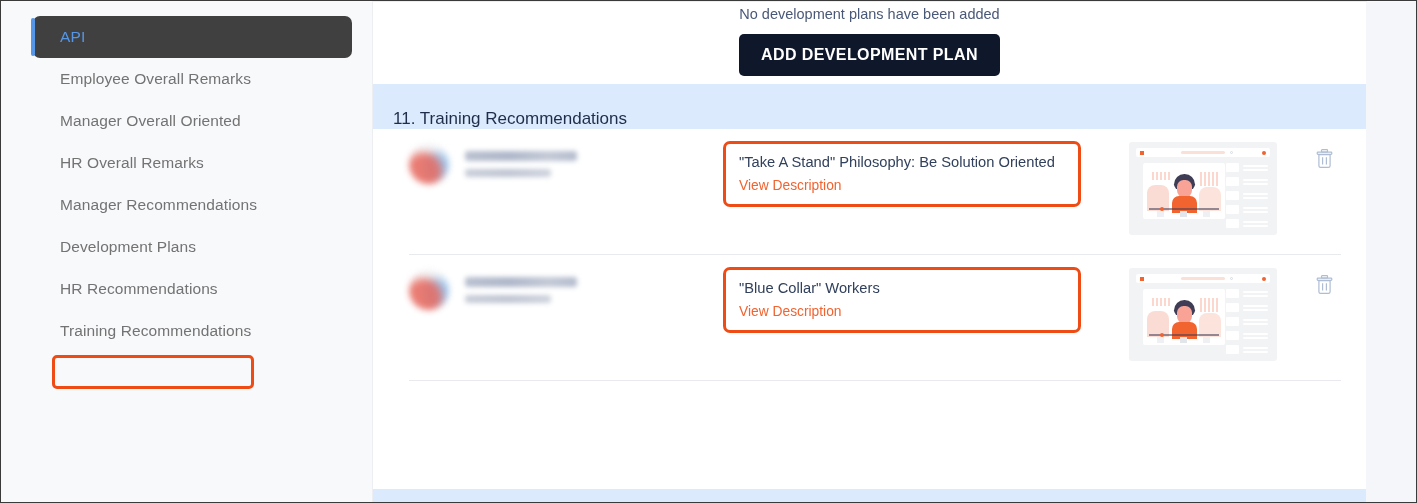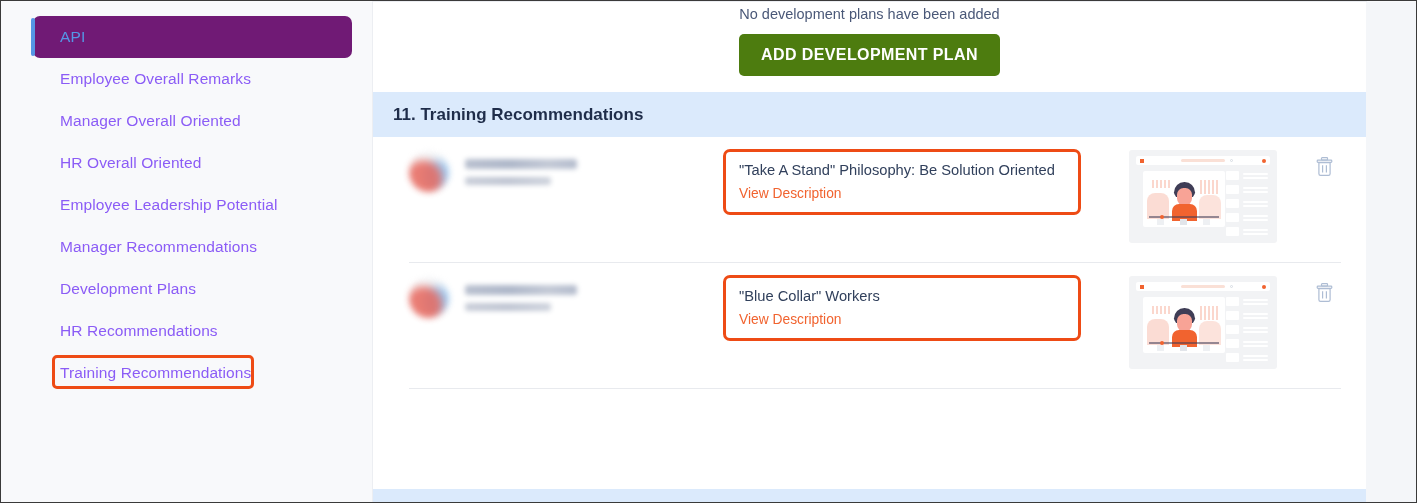--- a/index.html
+++ b/index.html
@@ -33,29 +33,29 @@
   }
 
   .nav-item {
     position: relative;
     height: 42px;
     margin: 0 20px 0 31px;
     display: flex;
     align-items: center;
     padding-left: 27px;
     font-size: 15.5px;
-    color: #8b5cf6;
+    color: #737373;
     letter-spacing: 0.1px;
     border-radius: 7px;
     white-space: nowrap;
     cursor: pointer;
   }
 
   .nav-item.active {
-    background: #701a75;
+    background: #404040;
     color: #5596e6;
   }
   .nav-item.active::before {
     content: "";
     position: absolute;
     left: -2px; top: 2px;
     width: 4px; height: 38px;
     background: #5596e6;
     border-radius: 3px;
   }
@@ -88,55 +88,54 @@
   #right-gutter {
     position: absolute;
     left: 1365px; top: 1px;
     width: 51px; height: 501px;
     background: #f4f6f9;
   }
 
   
   .dev-block {
     padding-top: 4px;
-    padding-bottom: 16px;
+    padding-bottom: 8px;
     text-align: center;
     background: #ffffff;
   }
   .dev-empty-text {
     font-size: 14.5px;
     color: #4a5878;
     margin-bottom: 12px;
   }
 
   .btn-orange {
     display: inline-block;
-    background: #4d7c0f;
+    background: #0f172a;
     color: #ffffff;
     border: none;
     border-radius: 5px;
     font-family: "Liberation Sans", sans-serif;
     font-size: 16px;
     font-weight: bold;
     letter-spacing: 0.4px;
     padding: 13px 22px;
     cursor: pointer;
     line-height: 1;
   }
 
   
   .section-header {
     background: #dbeafc;
     height: 45px;
     display: flex;
-    align-items: center;
+    align-items: flex-end;
     padding-left: 20px;
     font-size: 17px;
     color: #1f2d4a;
-    font-weight: bold;
   }
 
   
   .rec-row {
     position: relative;
     height: 126px;
     display: flex;
     align-items: flex-start;
     border-bottom: 1px solid #e8eaee;
     margin: 0 25px 0 36px;
@@ -293,24 +292,21 @@
     <div class="nav-item active">
       <span>API</span>
     </div>
     <div class="nav-item">
       <span>Employee Overall Remarks</span>
     </div>
     <div class="nav-item">
       <span>Manager Overall Oriented</span>
     </div>
     <div class="nav-item">
-      <span>HR Overall Oriented</span>
-    </div>
-    <div class="nav-item">
-      <span>Employee Leadership Potential</span>
+      <span>HR Overall Remarks</span>
     </div>
     <div class="nav-item">
       <span>Manager Recommendations</span>
     </div>
     <div class="nav-item">
       <span>Development Plans</span>
     </div>
     <div class="nav-item">
       <span>HR Recommendations</span>
     </div>

